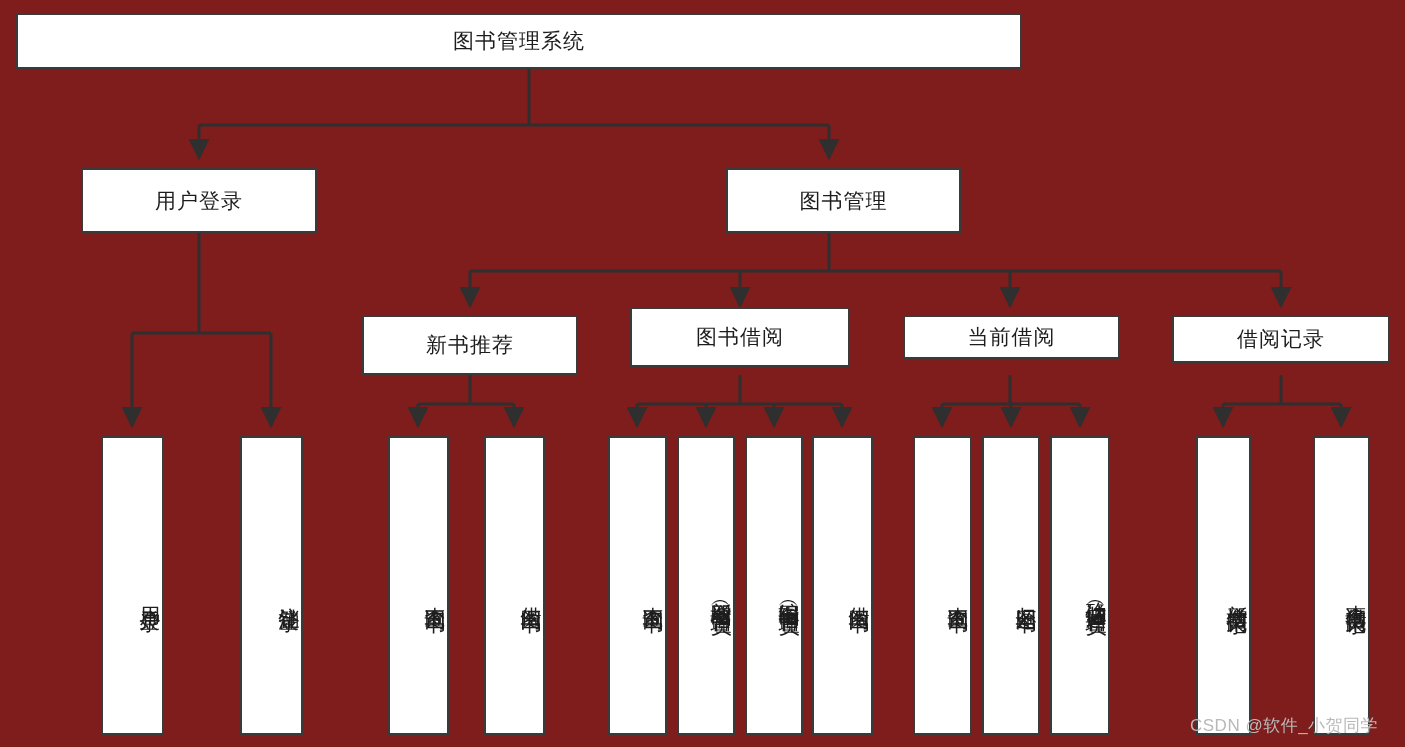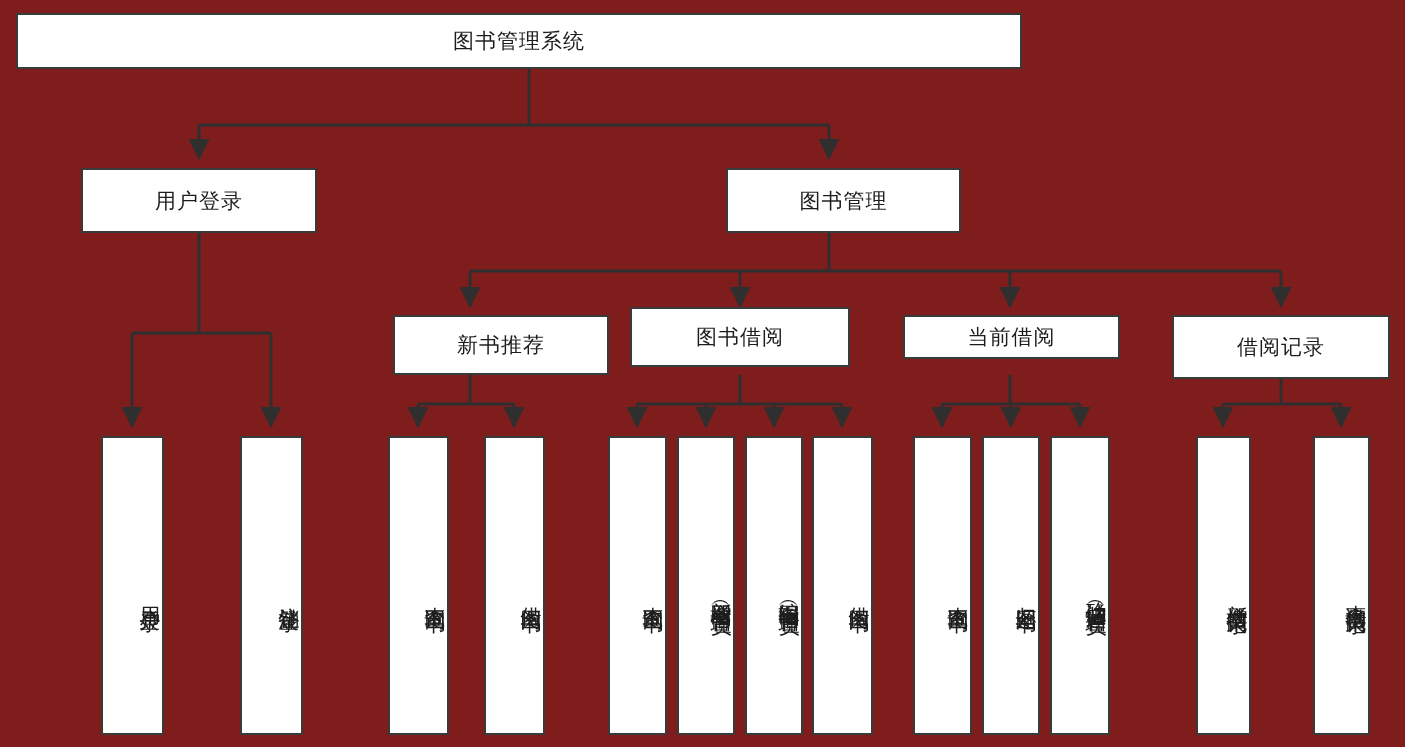--- a/index.html
+++ b/index.html
@@ -126,30 +126,30 @@
     <span>图书管理系统</span>
   </div>
 
   <div class="node node-h" style="left:81px; top:168px; width:236px; height:65px;">
     <span>用户登录</span>
   </div>
   <div class="node node-h" style="left:712px; top:168px; width:235px; height:65px;margin-left:14px;">
     <span>图书管理</span>
   </div>
 
-  <div class="node node-h" style="left:362px; top:315px; width:216px; height:60px;margin-left:31px;">
+  <div class="node node-h" style="left:362px; top:315px; width:216px; height:60px;">
     <span>新书推荐</span>
   </div>
   <div class="node node-h" style="left:630px; top:307px; width:220px; height:60px;">
     <span>图书借阅</span>
   </div>
   <div class="node node-h" style="left:903px; top:315px; width:217px; height:44px;">
     <span>当前借阅</span>
   </div>
-  <div class="node node-h" style="left:1172px; top:315px; width:218px; height:64px;">
+  <div class="node node-h" style="left:1172px; top:315px; width:218px; height:48px;">
     <span>借阅记录</span>
   </div>
 
   <div class="node node-v" style="left:101px; top:436px; width:63px; height:299px;">
     <span class="vlabel">用户登录</span>
   </div>
   <div class="node node-v" style="left:240px; top:436px; width:63px; height:299px;">
     <span class="vlabel">注销登录</span>
   </div>
 
@@ -183,14 +183,15 @@
     <span class="vlabel">确认归还（管理员）</span>
   </div>
 
   <div class="node node-v" style="left:1196px; top:436px; width:55px; height:299px;">
     <span class="vlabel">新增借阅记录</span>
   </div>
   <div class="node node-v" style="left:1313px; top:436px; width:57px; height:299px;">
     <span class="vlabel">查询借阅记录</span>
   </div>
 
+  <div class="watermark" style="left:1190px; top:714px;">CSDN @软件_小贺同学</div>
 
 </div>
 
 </body></html>

